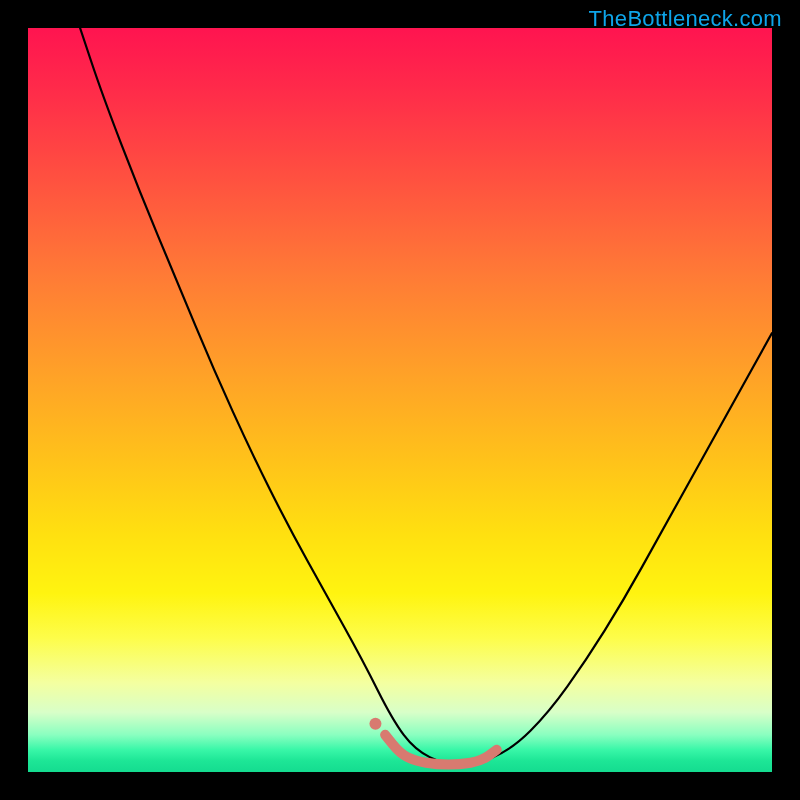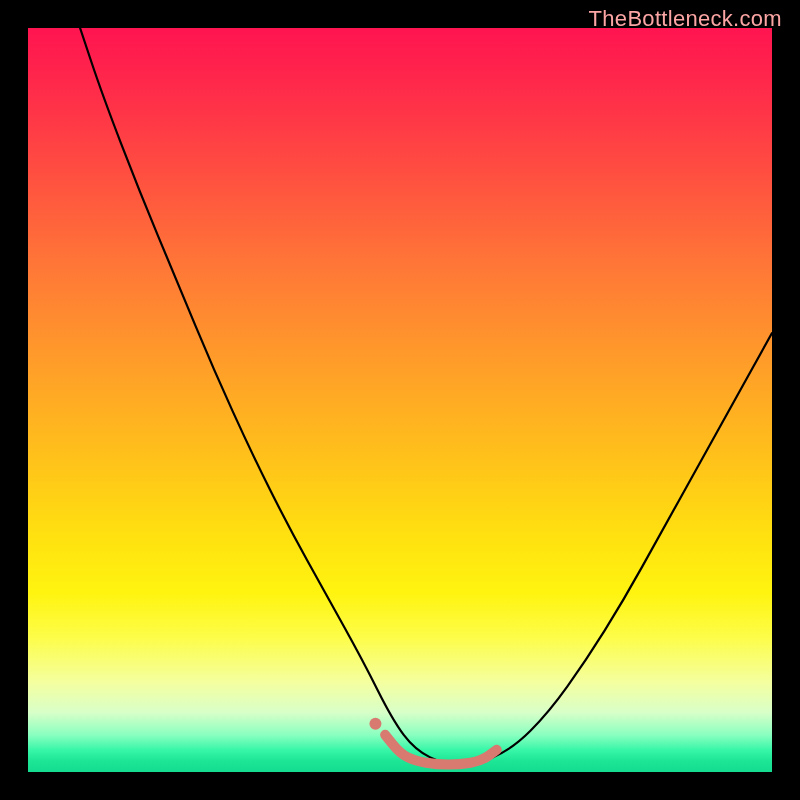--- a/index.html
+++ b/index.html
@@ -16,21 +16,21 @@
     left: 0;
     top: 0;
     width: 800px;
     height: 800px;
     background: #000;
   }
   .watermark {
     position: absolute;
     top: 6px;
     right: 18px;
-    color: #fca5a5;
+    color: #0ea5e9;
     font-size: 22px;
     font-weight: 500;
     letter-spacing: 0.3px;
   }
   .plot {
     position: absolute;
     left: 28px;
     top: 28px;
     width: 744px;
     height: 744px;

